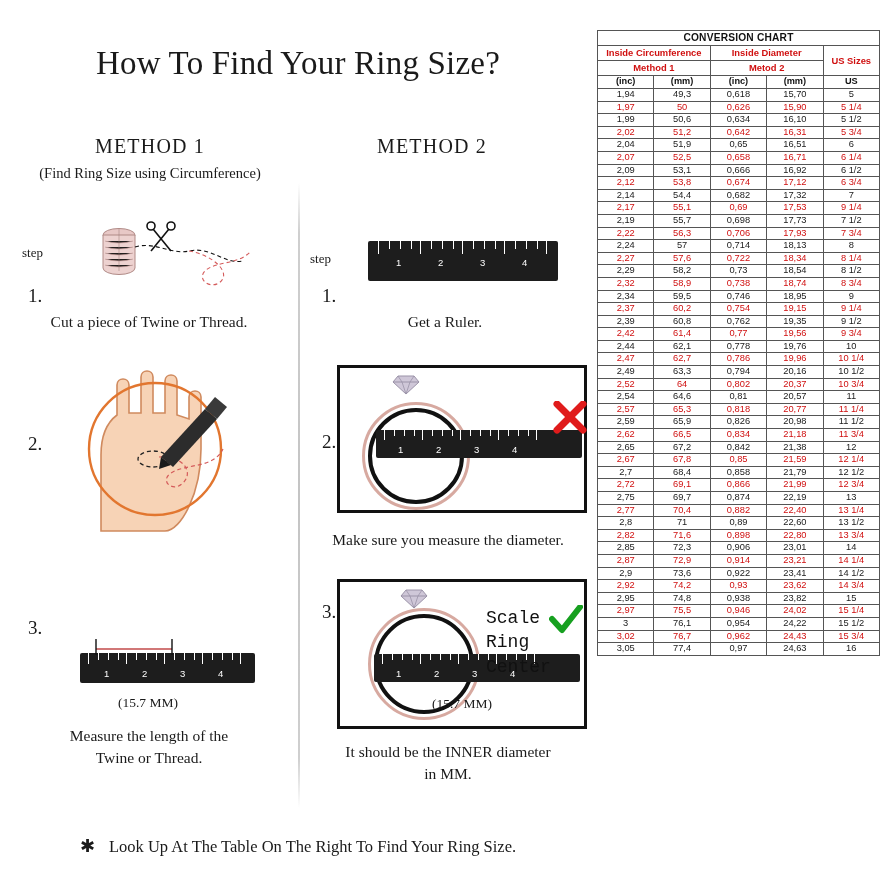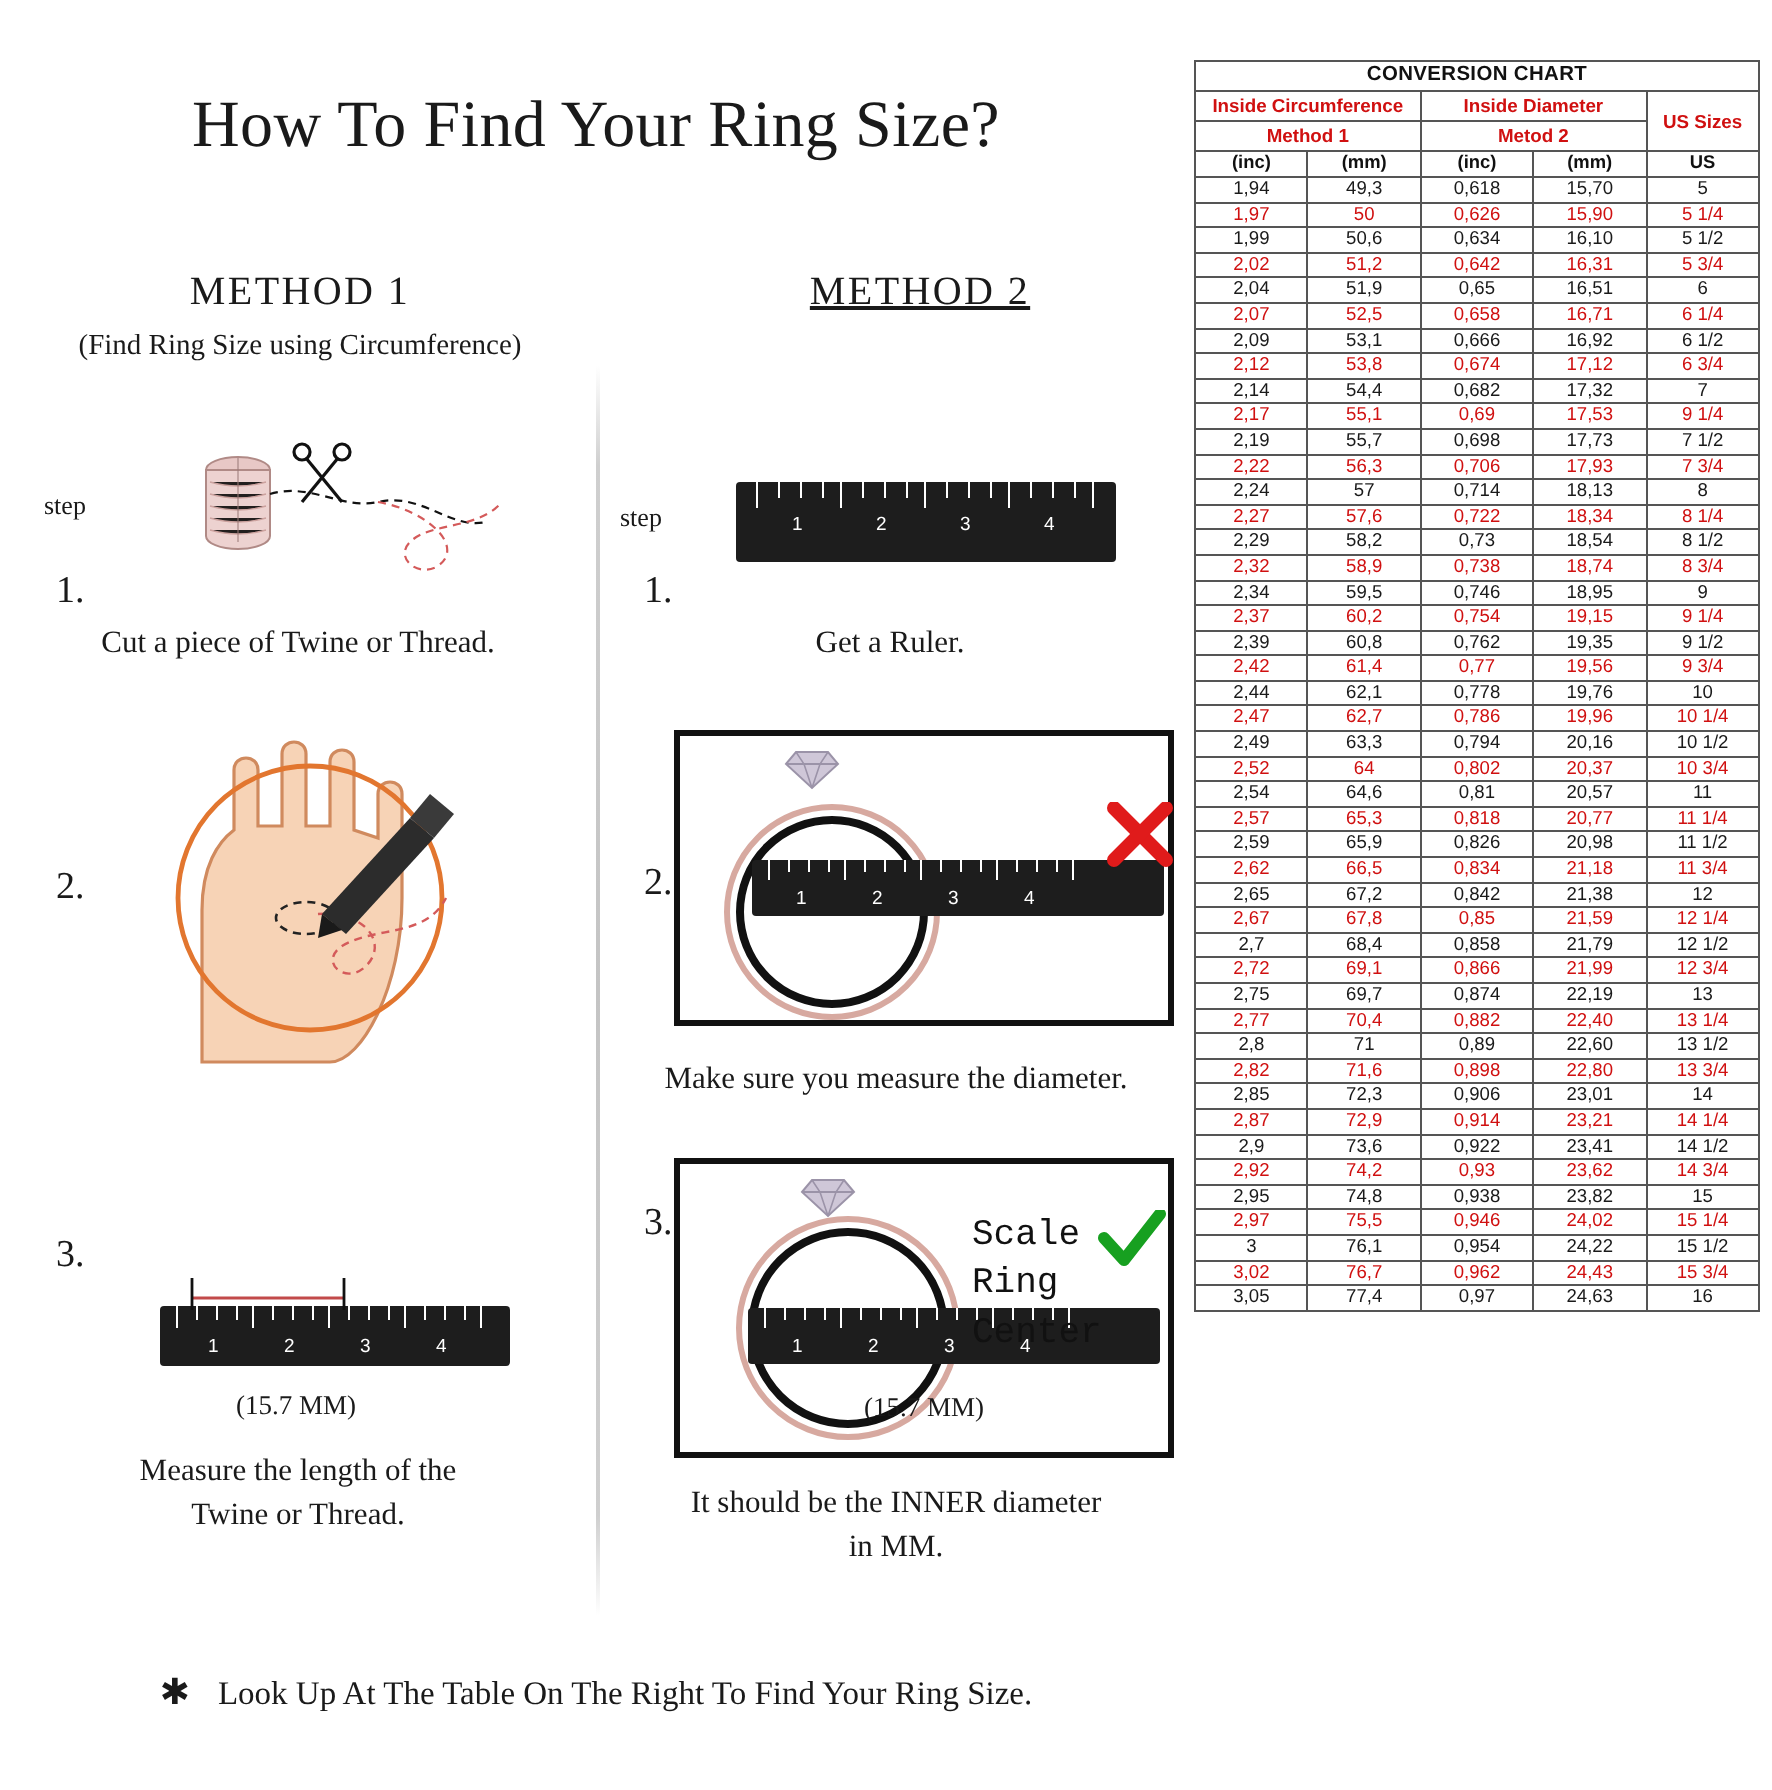--- a/index.html
+++ b/index.html
@@ -28,21 +28,21 @@
     left: 0; top: 22px;
     width: 596px;
     text-align: center;
     font-size: 33px;
     font-family: "Liberation Serif", serif;
     letter-spacing: 0.2px;
   }
 
   .method-col { position: absolute; top: 112px; width: 296px; }
   #method1-col { left: 2px; }
-  #method2-col { left: 312px; text-decoration: underline; }
+  #method2-col { left: 284px; }
 
   .method-head {
     text-align: center;
     font-size: 20px;
     letter-spacing: 1.2px;
   }
   .method-sub {
     text-align: center;
     font-size: 14.5px;
     margin-top: 7px;

